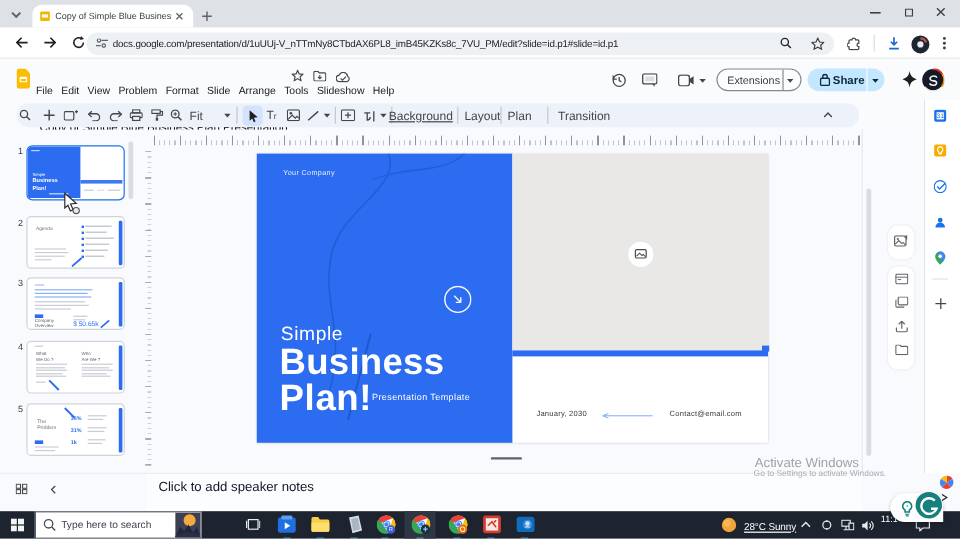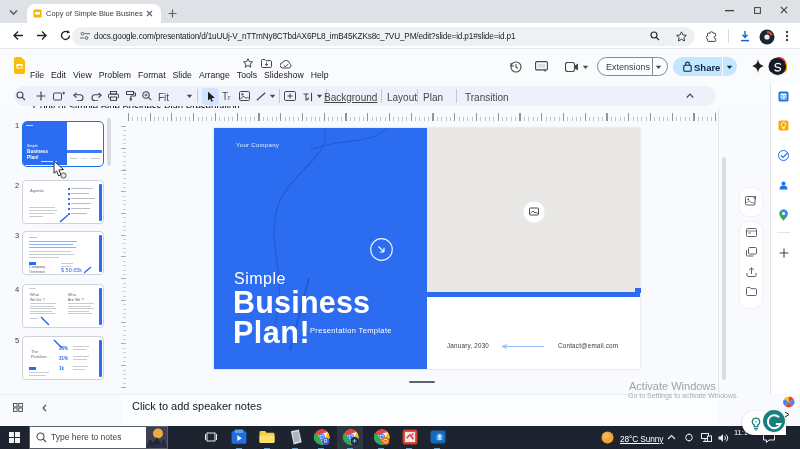--- a/index.html
+++ b/index.html
@@ -546,21 +546,21 @@
     <rect x="0" y="0" width="5" height="5" fill="#f3f3f3"></rect>
     <rect x="6" y="0" width="5" height="5" fill="#f3f3f3"></rect>
     <rect x="0" y="6" width="5" height="5" fill="#f3f3f3"></rect>
     <rect x="6" y="6" width="5" height="5" fill="#f3f3f3"></rect>
   </svg>
 <div id="searchbox" class="abs"></div>
 <svg class="abs" style="left:36px; top:432px;" width="11" height="11" viewBox="0 0 11 11">
     <circle cx="4.5" cy="4.5" r="3.5" fill="none" stroke="#4a4f57" stroke-width="1.1"></circle>
     <path d="M7.2 7.2 L10 10" stroke="#4a4f57" stroke-width="1.2"></path>
   </svg>
-<div id="searchtext" class="abs">Type here to notes</div>
+<div id="searchtext" class="abs">Type here to search</div>
 
 <svg class="abs" style="left:146px; top:427px;" width="21" height="21" viewBox="0 0 21 21">
     <rect width="21" height="21" fill="#3d3f55"></rect>
     <circle cx="12" cy="6.5" r="5" fill="#f2a93e"></circle>
     <path d="M0 21 L4 12 L7.5 16 L11 10 L15 17 L18 12 L21 21 Z" fill="#23253a"></path>
     <path d="M0 21 H21 V18.5 C14 16 6 16 0 19.5 Z" fill="#2c2e45"></path>
   </svg>
 
 <svg class="abs" style="left:205px; top:431px;" width="12" height="12" viewBox="0 0 12 12">
     <rect x="2" y="2" width="8" height="8" fill="none" stroke="#e8eaed" stroke-width="1"></rect>

